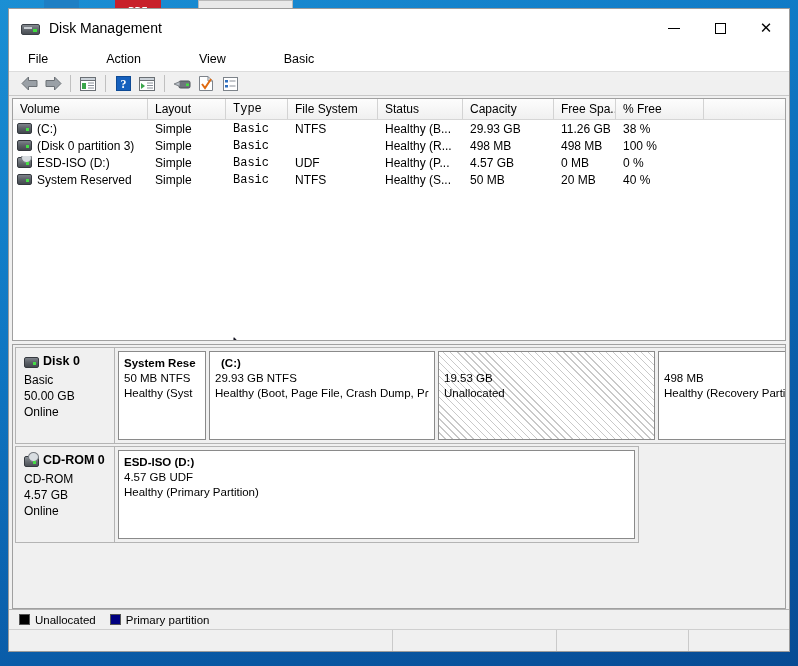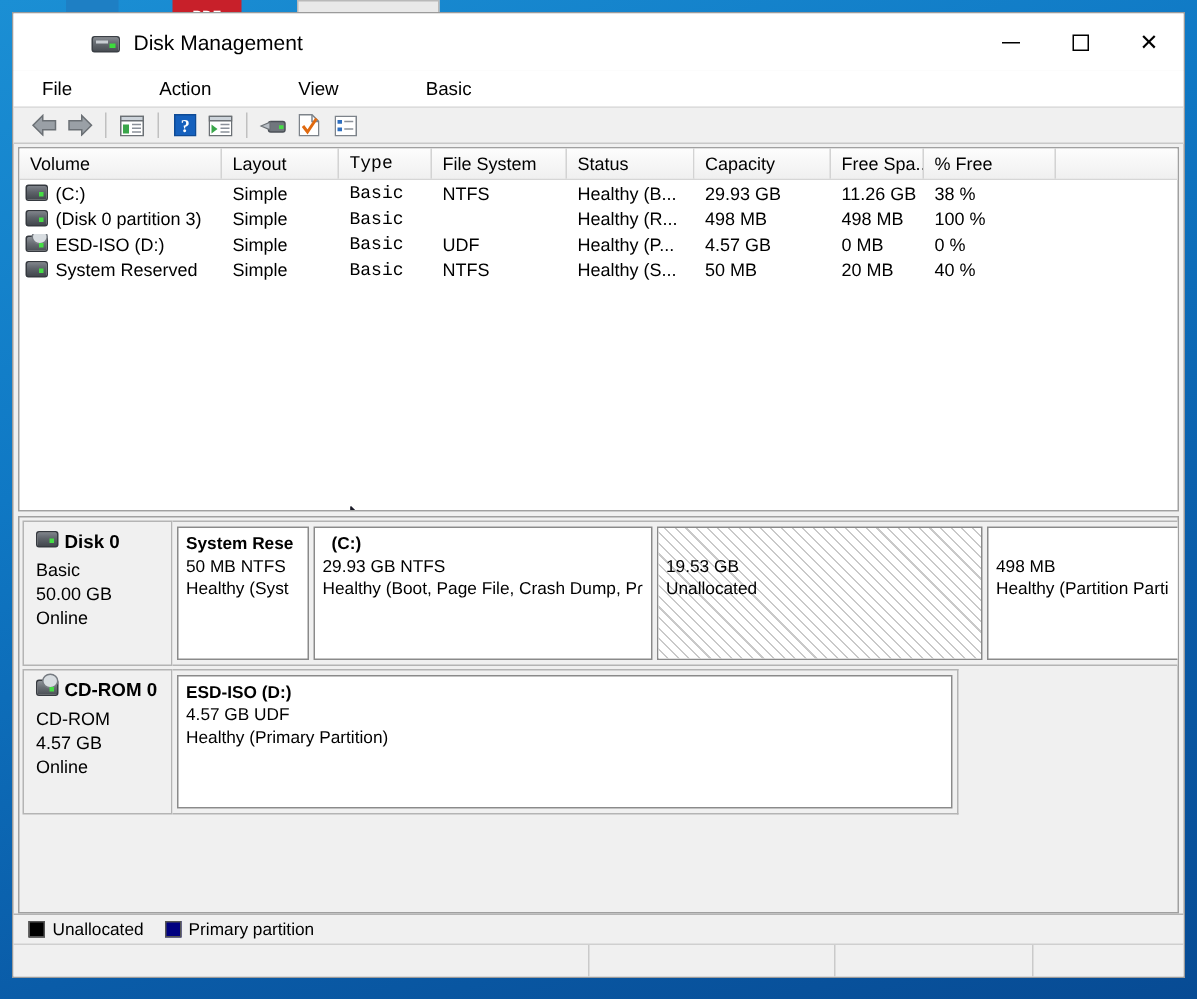--- a/index.html
+++ b/index.html
@@ -55,21 +55,20 @@
     border: 1px solid #9b9b9b;
     display: flex; flex-direction: column;
   }
 
   
   #titlebar {
     height: 38px;
     background: #ffffff;
     display: flex; align-items: center;
     flex: 0 0 auto;
-    padding-left: 40px;
   }
   #title-icon {
     position: relative;
     margin-left: 12px; margin-right: 9px;
     width: 19px; height: 14px;
   }
   #title-icon .body {
     position: absolute; left: 0; top: 3px;
     width: 19px; height: 11px;
     background: linear-gradient(#858a90, #676c72 40%, #494e54);
@@ -208,21 +207,21 @@
     height: 97px;
   }
   .disk-info {
     width: 100px;
     background: #f0f0f0;
     border: 1px solid #b4b4b4;
     padding: 6px 0 0 8px;
     flex: 0 0 auto;
   }
   .disk-title {
-    display: flex; align-items: flex-start;
+    display: flex; align-items: flex-end;
     font-size: 12.5px; font-weight: bold; color: #000;
     margin-bottom: 4px;
   }
   .disk-title .vol-icon { margin-right: 4px; }
   .disk-meta { font-size: 12px; color: #000; line-height: 16px; }
 
   .disk-parts {
     flex: 1 1 auto;
     border: 1px solid #b4b4b4;
     border-left: none;
@@ -532,21 +531,21 @@
             <div class="pline">19.53 GB</div>
             <div class="pline">Unallocated</div>
           </div>
         </div>
 
         <div class="part" id="part-recovery">
           <div class="part-bar primary"></div>
           <div class="part-body">
             <div class="pline" style="height:15px;"></div>
             <div class="pline">498 MB</div>
-            <div class="pline">Healthy (Partition Parti</div>
+            <div class="pline">Healthy (Recovery Parti</div>
           </div>
         </div>
 
       </div>
     </div>
 
     <div class="disk-row">
       <div class="disk-info">
         <div class="disk-title">
           <span class="vol-icon cd"></span>

